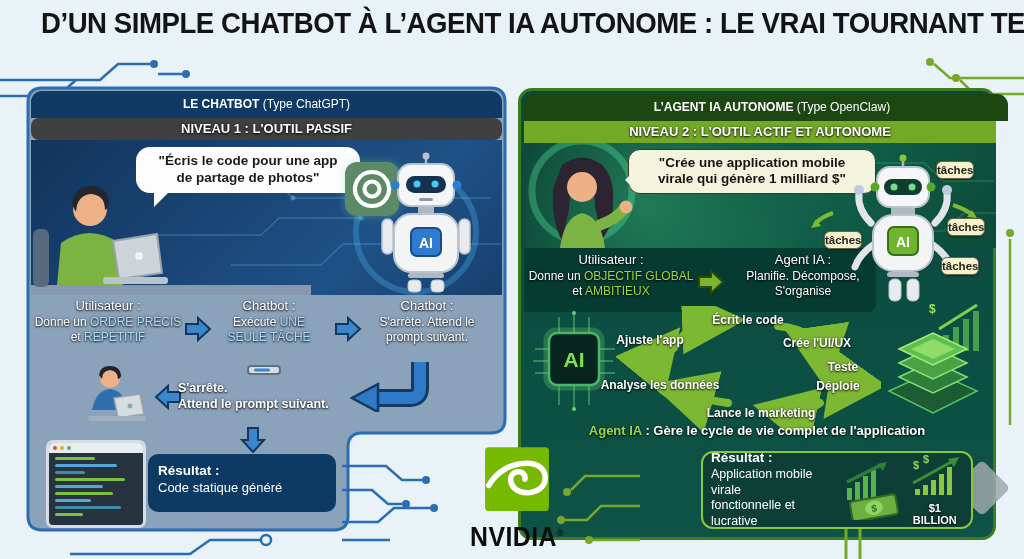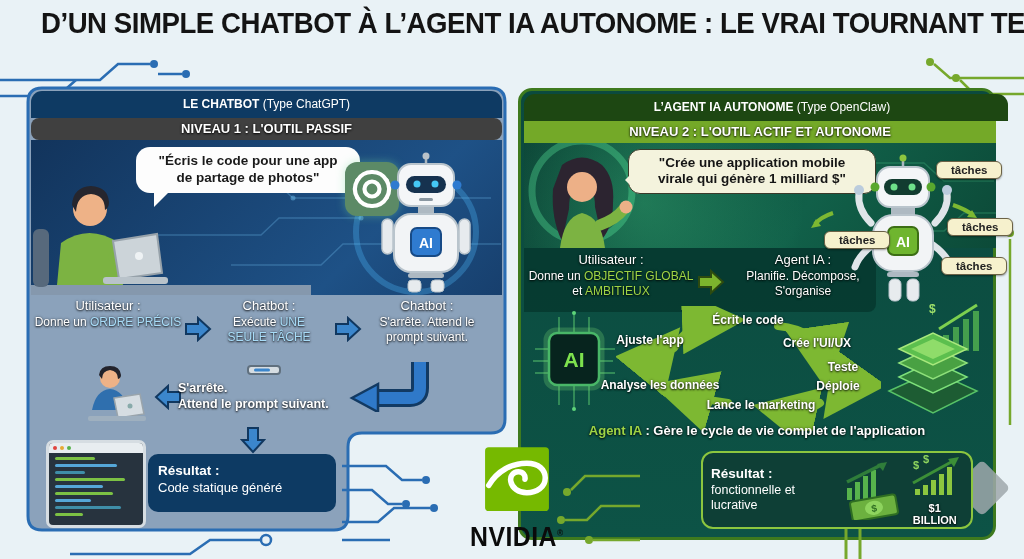--- a/index.html
+++ b/index.html
@@ -42,21 +42,21 @@
            text-align:center;line-height:1.22;}
   .bubbleR:after{content:"";position:absolute;left:-12px;top:22px;border:8px solid transparent;
            border-right-color:#f4f3dd;}
   
   .cell{position:absolute;text-align:center;color:#fff;font-size:12px;font-weight:normal;line-height:1.3;}
   .ct{font-size:13px;}
   .hlb{color:#a8dcf8;} .hlg{color:#9fd445;}
   .tealband{position:absolute;left:3px;top:157px;width:352px;height:64px;background:rgba(6,58,48,.9);
             border-radius:0 8px 8px 0;}
   
-  .tag{position:absolute;padding:2px 14px;background:#f6f1cd;border:1.5px solid #6b6246;border-radius:6px;
+  .tag{position:absolute;padding:2px 0;background:#f6f1cd;border:1.5px solid #6b6246;border-radius:6px;
        color:#222;font-size:11.5px;font-weight:bold;z-index:7;box-shadow:0 1px 2px rgba(0,0,0,.4);}
   
   .cyc{position:absolute;color:#fff;font-size:12px;font-weight:bold;white-space:nowrap;
        transform:translate(-50%,-50%);text-align:center;line-height:1.15;z-index:4;}
   
   .resL{position:absolute;left:120px;top:366px;width:188px;height:58px;background:#0d3a63;
         border-radius:10px;color:#fff;padding:8px 10px;box-sizing:border-box;font-size:13px;line-height:1.3;}
   .resR{position:absolute;left:180px;top:360px;width:272px;height:78px;background:#0e3f36;
         border:2.5px solid #8cc63f;border-radius:12px;box-sizing:border-box;color:#fff;
         display:flex;align-items:center;padding:6px 8px;gap:4px;z-index:4;}
@@ -172,20 +172,21 @@
         <text x="45" y="96" text-anchor="middle" font-family="Liberation Sans,sans-serif" font-size="14" font-weight="bold" fill="#fff">AI</text>
         <rect x="27" y="121" width="36" height="5" rx="2.5" fill="#aeb9c2"></rect>
         <rect x="27" y="128" width="13" height="12" rx="4" fill="#e7ebee" stroke="#b9c4cc"></rect>
         <rect x="50" y="128" width="13" height="12" rx="4" fill="#e7ebee" stroke="#b9c4cc"></rect>
       </svg>
     </div>
 
     <div class="cell sh" style="left:4px;top:210px;width:152px">
       <div class="ct">Utilisateur :</div>
       <div><span>Donne un </span><span class="hlb">ORDRE PRÉCIS</span></div>
+      <div><span>et </span><span class="hlb">RÉPÉTITIF</span></div>
     </div>
     <svg class="abs" style="left:156px;top:228px" width="28" height="26">
       <polygon points="2,8 14,8 14,2 26,13 14,24 14,18 2,18" fill="#3b86cc" stroke="#10375f" stroke-width="2"></polygon>
     </svg>
     <div class="cell sh" style="left:178px;top:210px;width:126px">
       <div class="ct">Chatbot :</div>
       <div><span>Exécute </span><span class="hlb">UNE</span></div>
       <div><span class="hlb">SEULE TÂCHE</span></div>
     </div>
     <svg class="abs" style="left:306px;top:228px" width="28" height="26">
@@ -358,21 +359,21 @@
         <path d="M204,97 Q186,110 168,106"></path>
         <path d="M112,97 Q90,94 66,87"></path>
         <path d="M40,72 Q35,57 44,46"></path>
       </g>
     </svg>
 
     <div class="cyc sh" style="left:227px;top:230px">Écrit le code</div>
     <div class="cyc sh" style="left:296px;top:253px">Crée l'UI/UX</div>
     <div class="cyc sh" style="left:322px;top:277px">Teste</div>
     <div class="cyc sh" style="left:317px;top:296px">Déploie</div>
-    <div class="cyc sh pre" style="left:240px;top:315px">Lance le
+    <div class="cyc sh pre" style="left:240px;top:323px">Lance le
 marketing</div>
     <div class="cyc sh pre" style="left:139px;top:295px">Analyse
 les données</div>
     <div class="cyc sh" style="left:129px;top:250px">Ajuste l'app</div>
 
     <svg class="abs" style="left:356px;top:204px" width="114" height="130">
       <text x="52" y="18" font-family="Liberation Sans,sans-serif" font-size="12" font-weight="bold" fill="#9fe06a">$</text>
       <g fill="#4fae4f" opacity=".85">
         <rect x="66" y="40" width="6" height="16"></rect>
           <rect x="76" y="32" width="6" height="24"></rect>
@@ -387,20 +388,21 @@
       <path d="M34,54 L56,44 L78,54 L56,64 Z" fill="#8fdc6a"></path>
     </svg>
 
     <div class="caption sh">
       <span class="hlg">Agent IA</span><span> : Gère le cycle de vie complet de l'application</span>
     </div>
 
     <div class="resR">
       <div class="txt">
         <div class="rtitle">Résultat :</div>
+        <div>Application mobile virale</div>
         <div>fonctionnelle et lucrative</div>
       </div>
       <svg width="62" height="60">
         <g fill="#57b34c">
             <rect x="4" y="28" width="5" height="12"></rect>
             <rect x="12" y="22" width="5" height="18"></rect>
             <rect x="20" y="16" width="5" height="24"></rect>
             <rect x="28" y="10" width="5" height="30"></rect>
           </g>
         <polyline points="4,22 40,4" stroke="#2f7d3a" stroke-width="3.5" fill="none"></polyline>

